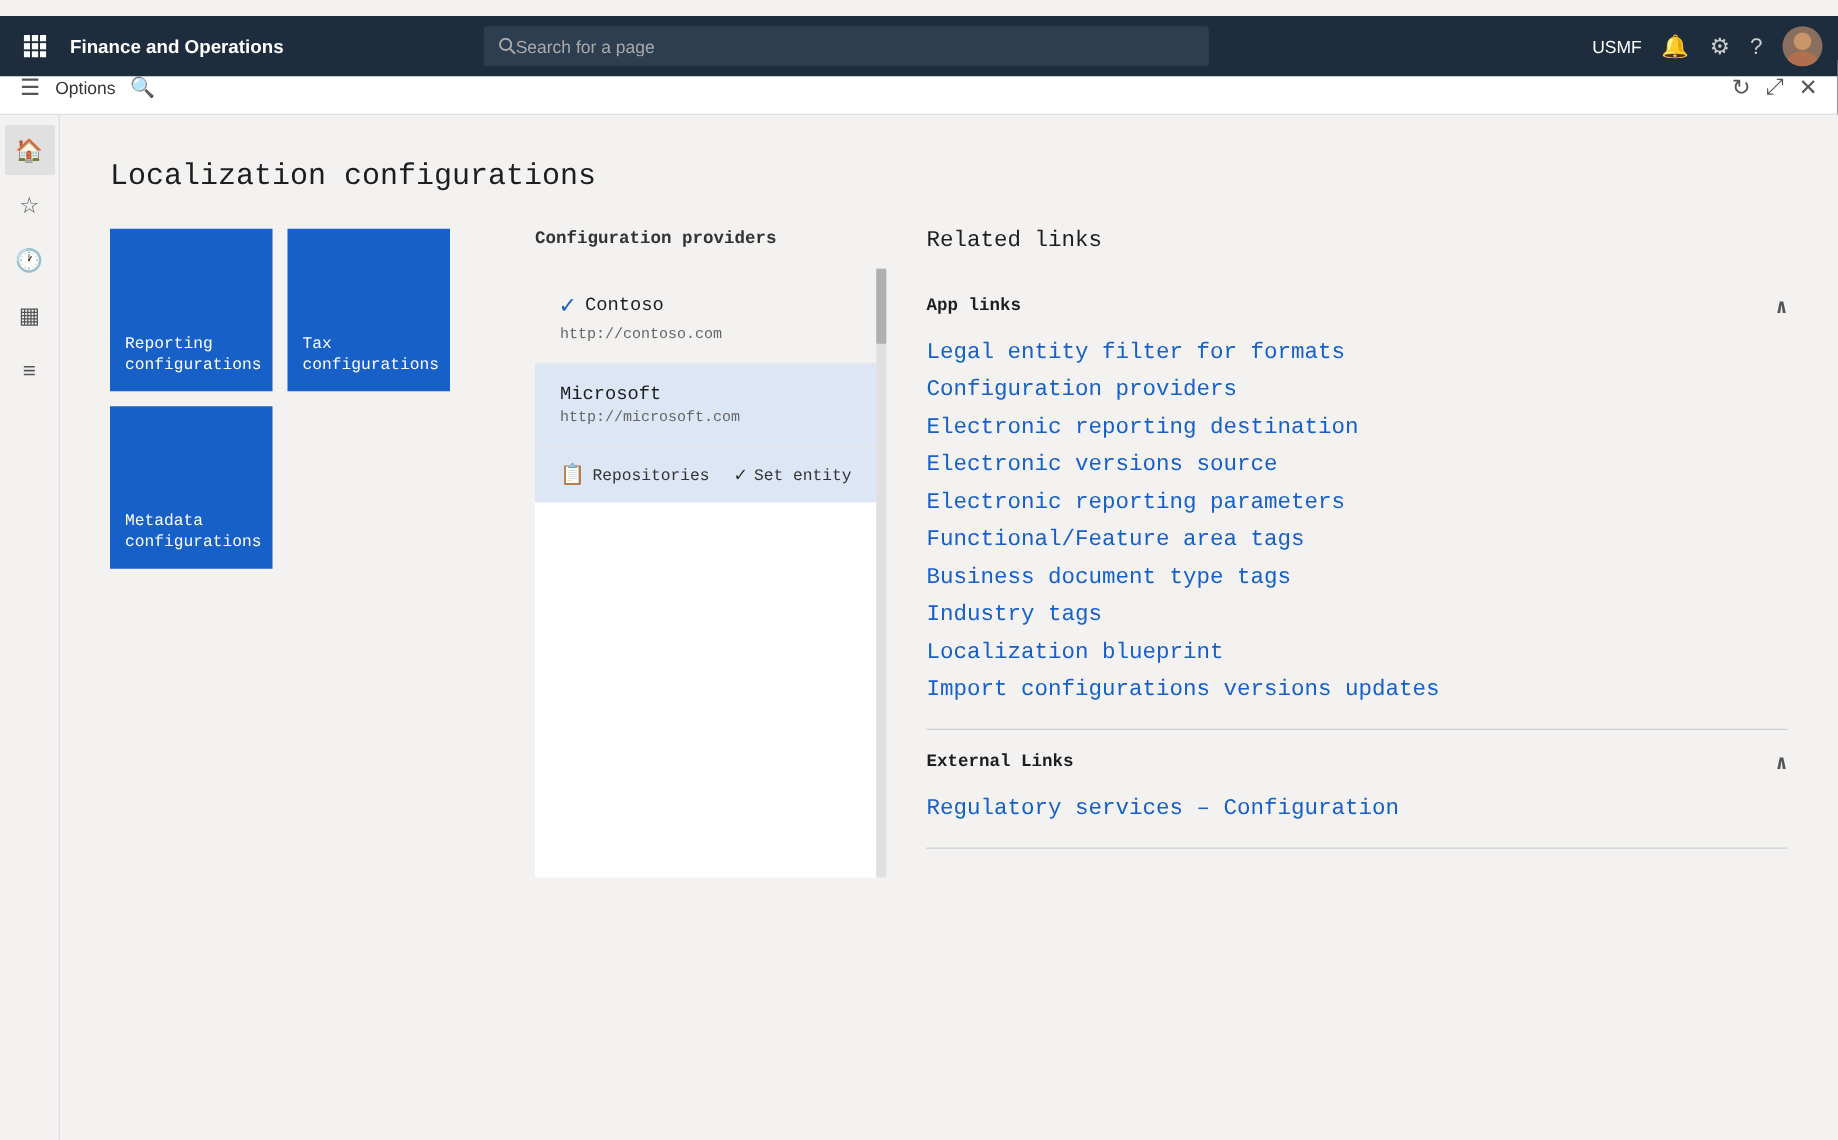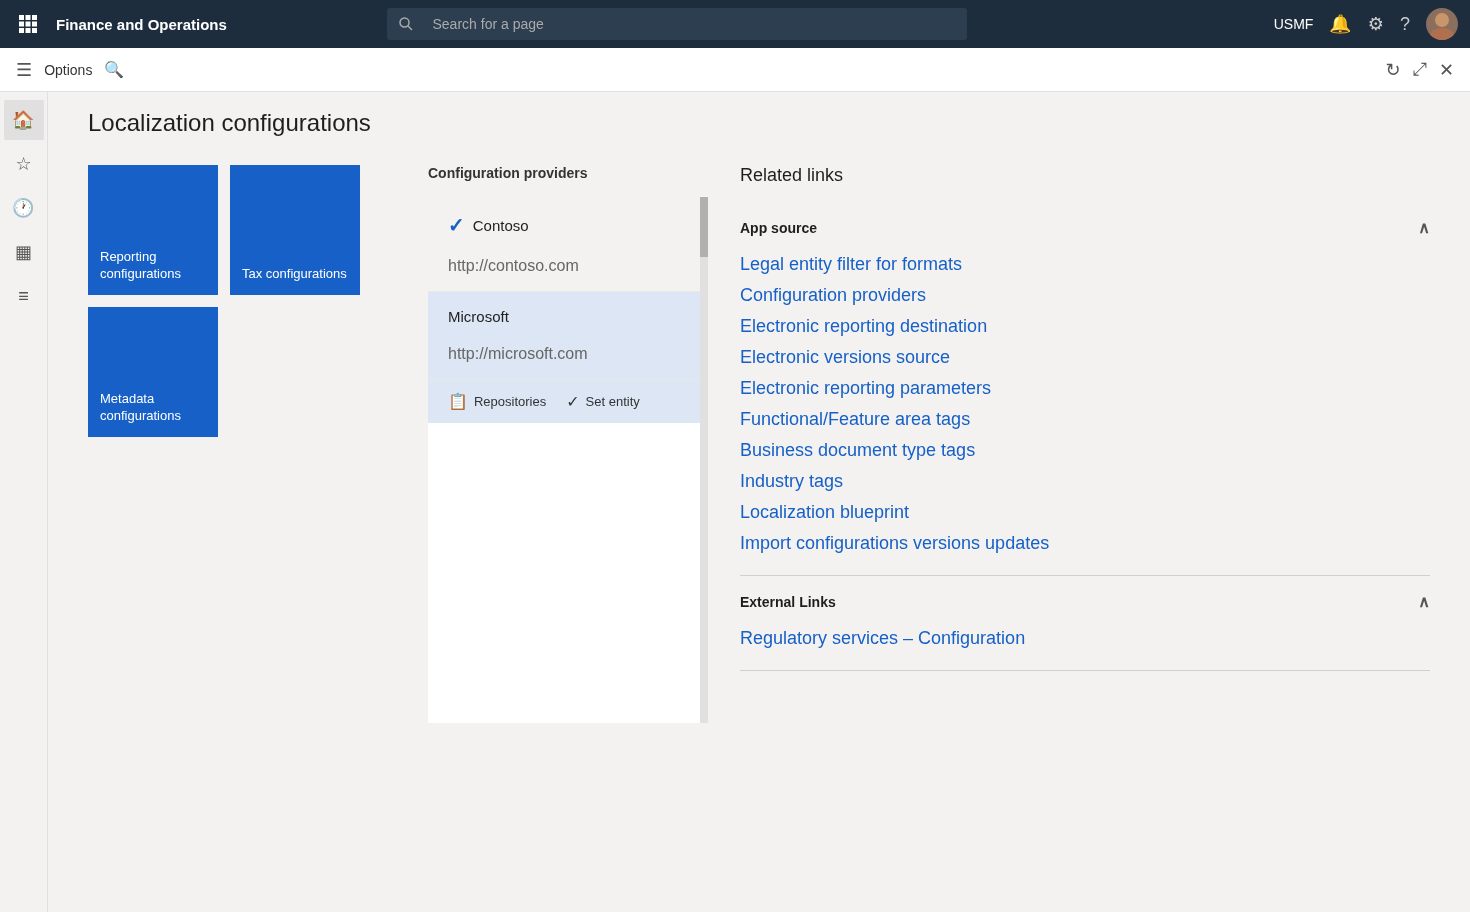--- a/index.html
+++ b/index.html
@@ -7,21 +7,21 @@
 
     
     .top-nav {
       display: flex;
       align-items: center;
       background: #1e2d3d;
       height: 48px;
       padding: 0 12px;
       gap: 12px;
       position: fixed;
-      top: 0; left: 0; right: 0;
+      top: 13px; left: 0; right: 0;
       z-index: 100;
     }
     .top-nav .waffle {
       color: white;
       font-size: 18px;
       cursor: pointer;
       display: flex;
       align-items: center;
       justify-content: center;
       width: 32px;
@@ -36,21 +36,21 @@
     .top-nav .search-bar {
       flex: 1;
       max-width: 580px;
       margin: 0 auto;
       display: flex;
       align-items: center;
       background: #2c3e50;
       border-radius: 3px;
       padding: 0 12px;
       height: 32px;
-      gap: 20px;
+      gap: 0;
     }
     .top-nav .search-bar input {
       background: transparent;
       border: none;
       outline: none;
       color: #ccc;
       font-size: 14px;
       flex: 1;
     }
     .top-nav .search-bar input::placeholder { color: #aaa; }
@@ -142,23 +142,24 @@
       font-size: 18px;
       cursor: pointer;
       border-radius: 2px;
     }
     .sidebar .sidebar-icon.active { background: #e0e0e0; }
 
     
     .main {
       margin-top: 92px;
       margin-left: 48px;
-      padding: 17px 40px;
+      padding: 36px 40px;
       height: calc(100vh - 92px);
       overflow-y: auto;
+      font-family: Liberation Mono, monospace;
     }
     .page-title {
       font-size: 24px;
       font-weight: 300;
       color: #1e1e1e;
       margin-bottom: 28px;
     }
 
     .content-row {
       display: flex;
@@ -205,23 +206,23 @@
     }
     .provider-item .provider-name {
       font-size: 15px;
       font-weight: 500;
       color: #1e1e1e;
       display: flex;
       align-items: center;
       gap: 8px;
     }
     .provider-item .provider-url {
-      font-size: 16px;
+      font-size: 12px;
       color: #666;
-      margin-top: 20px;
+      margin-top: 3px;
     }
     .provider-item .checkmark {
       color: #1660c7;
       font-size: 20px;
       font-weight: bold;
     }
     .provider-actions {
       display: flex;
       gap: 20px;
       padding: 12px 20px;
@@ -413,21 +414,21 @@
         <div class="scrollbar-track">
           <div class="scrollbar-thumb"></div>
         </div>
       </div>
     </div>
 
     <div class="related-links-section">
       <div class="related-links-title">Related links</div>
 
       <div class="related-group-header">
-        <span>App source</span>
+        <span>App links</span>
         <span class="chevron">∧</span>
       </div>
       <div>
         <a class="related-link">Legal entity filter for formats</a>
         <a class="related-link">Configuration providers</a>
         <a class="related-link">Electronic reporting destination</a>
         <a class="related-link">Electronic versions source</a>
         <a class="related-link">Electronic reporting parameters</a>
         <a class="related-link">Functional/Feature area tags</a>
         <a class="related-link">Business document type tags</a>

